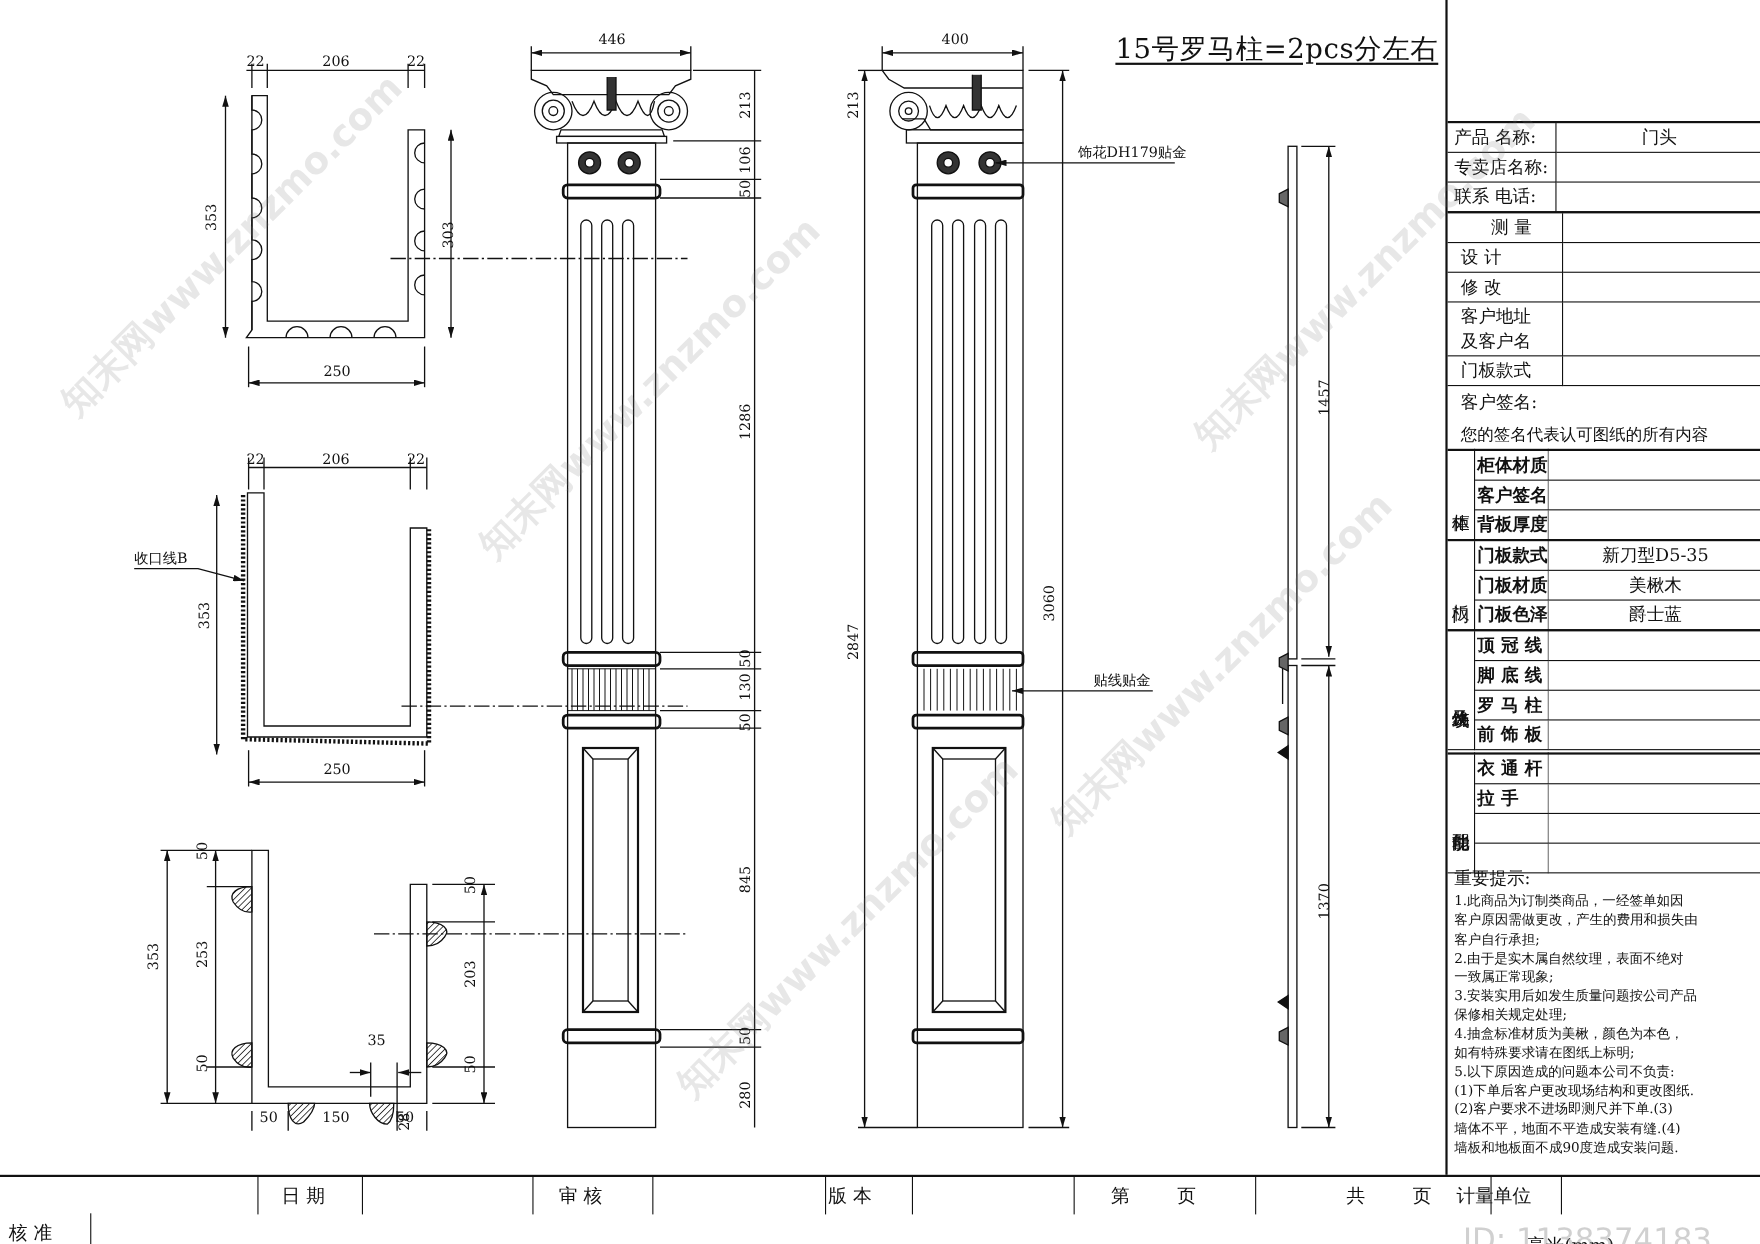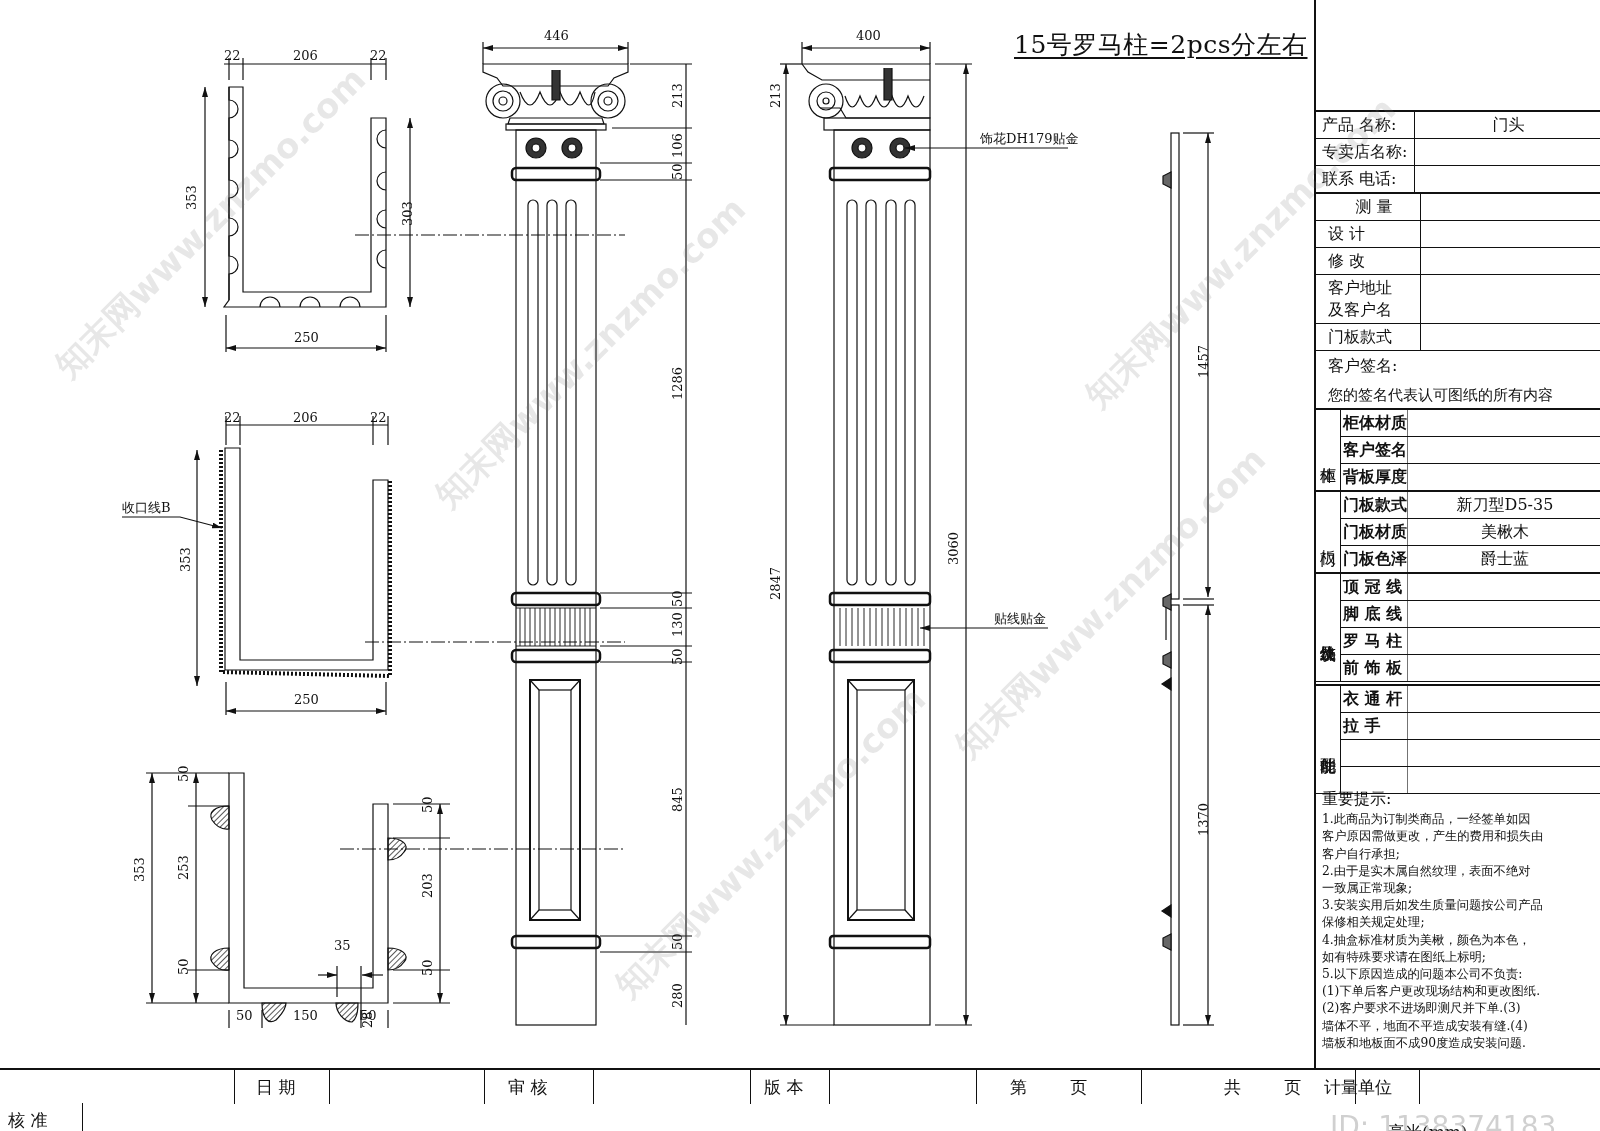--- a/index.html
+++ b/index.html
@@ -449,21 +449,21 @@
   <div>墙板和地板面不成90度造成安装问题.</div>
 </div>
 
 <div class="strip">
   <div class="cell" style="left:0;width:74px;padding-left:8px;margin-top:33px;">核  准</div>
   <div class="cell" style="left:82px;width:152px;"></div>
   <div class="cell" style="left:234px;width:96px;padding-left:22px;box-sizing:border-box;">日  期</div>
   <div class="cell" style="left:330px;width:154px;"></div>
   <div class="cell" style="left:484px;width:110px;padding-left:24px;box-sizing:border-box;">审  核</div>
   <div class="cell" style="left:582px;width:168px;"></div>
-  <div class="cell" style="left:750px;width:80px;padding-left:14px;box-sizing:border-box;">版  本</div>
+  <div class="cell" style="left:750px;width:80px;padding-left:3px;box-sizing:border-box;">版  本</div>
   <div class="cell" style="left:830px;width:146px;"></div>
   <div class="cell" style="left:976px;width:166px;padding-left:34px;box-sizing:border-box;white-space:pre;">第        页</div>
   <div class="cell" style="left:1184px;width:172px;padding-left:40px;box-sizing:border-box;white-space:pre;">共        页</div>
   <div class="cell" style="left:1314px;width:106px;padding-left:10px;box-sizing:border-box;">计量单位</div>
   <div class="cell" style="left:1364px;width:180px;padding-left:24px;box-sizing:border-box;border-right:none;margin-top:45px;">毫米(mm)</div>
 </div>
 
 <div class="wm" style="left:0px;top:200px;">知末网www.znzmo.com</div>
 <div class="wm" style="left:380px;top:330px;">知末网www.znzmo.com</div>
 <div class="wm" style="left:560px;top:820px;">知末网www.znzmo.com</div>

